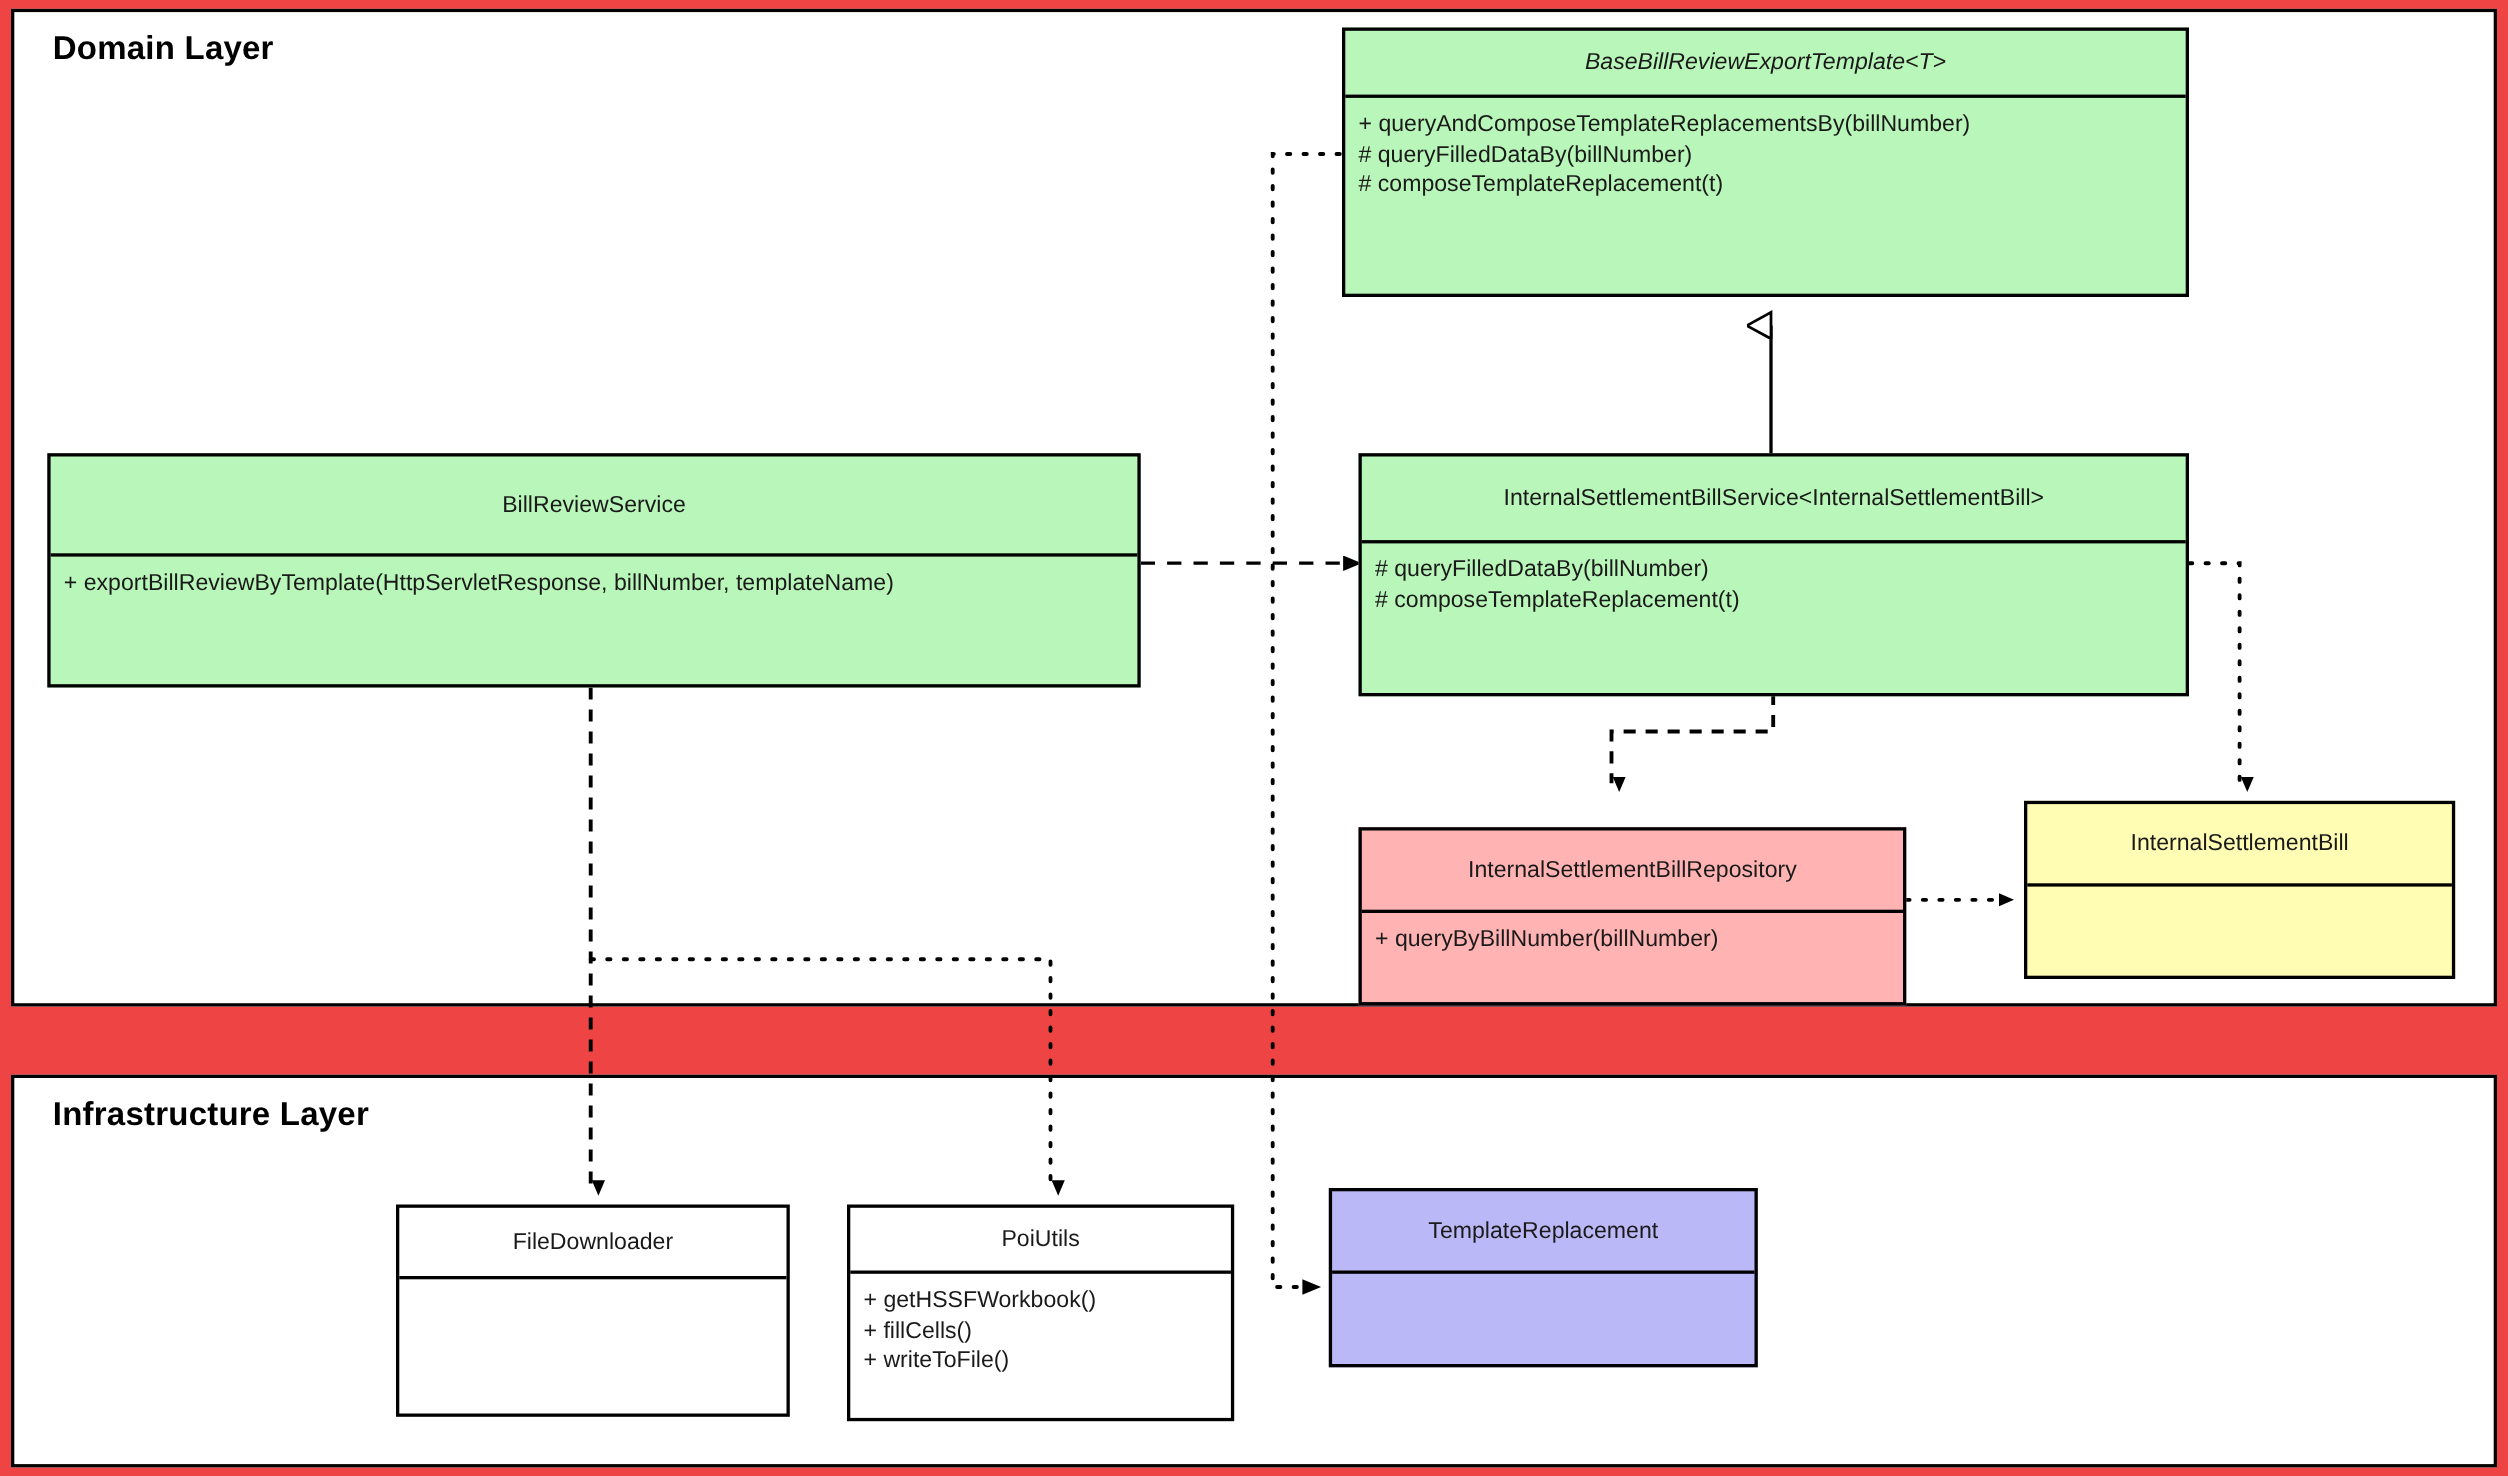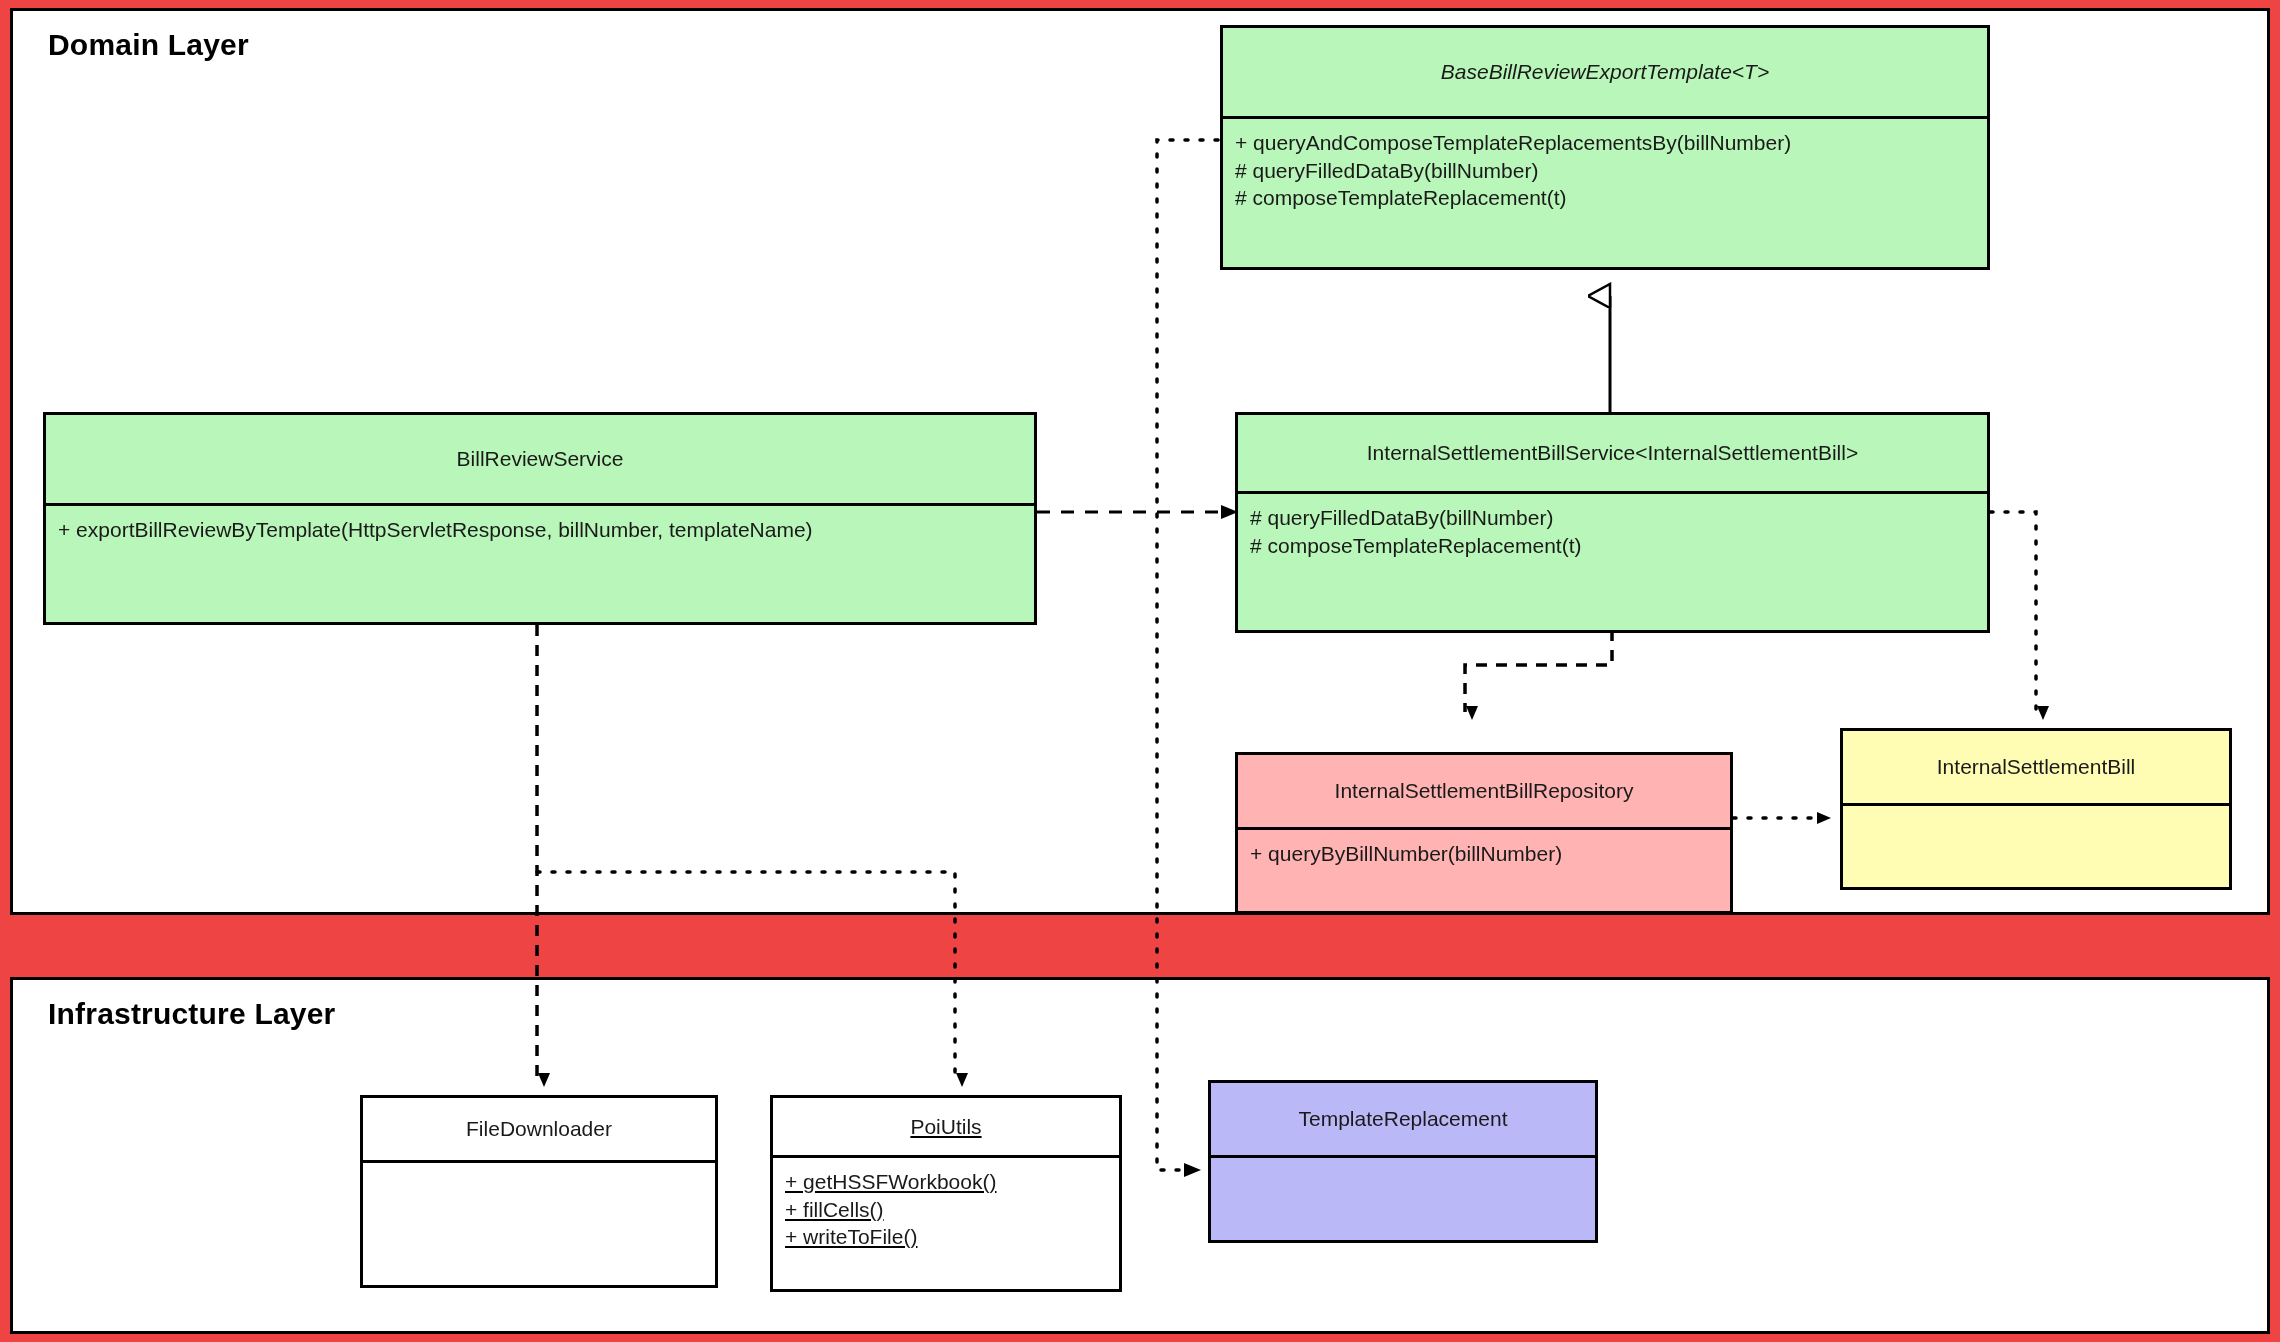--- a/index.html
+++ b/index.html
@@ -139,21 +139,21 @@
       <path d="M537,625 L537,1079" fill="none" stroke="#000000" stroke-width="3.5" stroke-dasharray="11 9" marker-end="url(#m-filled-down)"></path>
     </g>
 
     <g>
       <path d="M537,872 L955,872 L955,1079" fill="none" stroke="#000000" stroke-width="3.5" stroke-dasharray="3 12" stroke-linecap="round" marker-end="url(#m-filled-down)"></path>
     </g>
   </svg>
 
   <div id="classes-root">
       <div class="uml-class" style="left: 1220px; top: 25px; width: 770px; height: 245px; background: rgb(185, 246, 185);">
-        <div class="uml-name abstract" style="height: 88px;">BaseBillReviewExportTemplate&lt;T&gt;</div>
+        <div class="uml-name abstract" style="height: 58px;">BaseBillReviewExportTemplate&lt;T&gt;</div>
         <div class="uml-divider"></div>
         <div class="uml-members">
           <div class="uml-member">+ queryAndComposeTemplateReplacementsBy(billNumber)</div>
           <div class="uml-member"># queryFilledDataBy(billNumber)</div>
           <div class="uml-member"># composeTemplateReplacement(t)</div>
         </div>
       </div>
       <div class="uml-class" style="left: 43px; top: 412px; width: 994px; height: 213px; background: rgb(185, 246, 185);">
         <div class="uml-name" style="height: 88px;">BillReviewService</div>
         <div class="uml-divider"></div>
@@ -178,21 +178,21 @@
       </div>
       <div class="uml-class" style="left: 1840px; top: 728px; width: 392px; height: 162px; background: rgb(255, 252, 179);">
         <div class="uml-name" style="height: 72px; border-radius: 21px;">InternalSettlementBill</div>
         <div class="uml-divider"></div>
         <div class="uml-members"></div>
       </div>
       <div class="uml-class" style="left: 360px; top: 1095px; width: 358px; height: 193px; background: rgb(255, 255, 255);">
         <div class="uml-name" style="height: 62px;">FileDownloader</div>
         <div class="uml-divider"></div>
       </div>
-      <div class="uml-class" style="left: 770px; top: 1095px; width: 352px; height: 197px; background: rgb(255, 255, 255); text-decoration: underline;">
+      <div class="uml-class" style="left: 770px; top: 1095px; width: 352px; height: 197px; background: rgb(255, 255, 255);">
         <div class="uml-name" style="height: 57px;">PoiUtils</div>
         <div class="uml-divider"></div>
         <div class="uml-members">
           <div class="uml-member">+ getHSSFWorkbook()</div>
           <div class="uml-member">+ fillCells()</div>
           <div class="uml-member">+ writeToFile()</div>
         </div>
       </div>
       <div class="uml-class" style="left: 1208px; top: 1080px; width: 390px; height: 163px; background: rgb(187, 184, 247);">
         <div class="uml-name" style="height: 72px;">TemplateReplacement</div>

